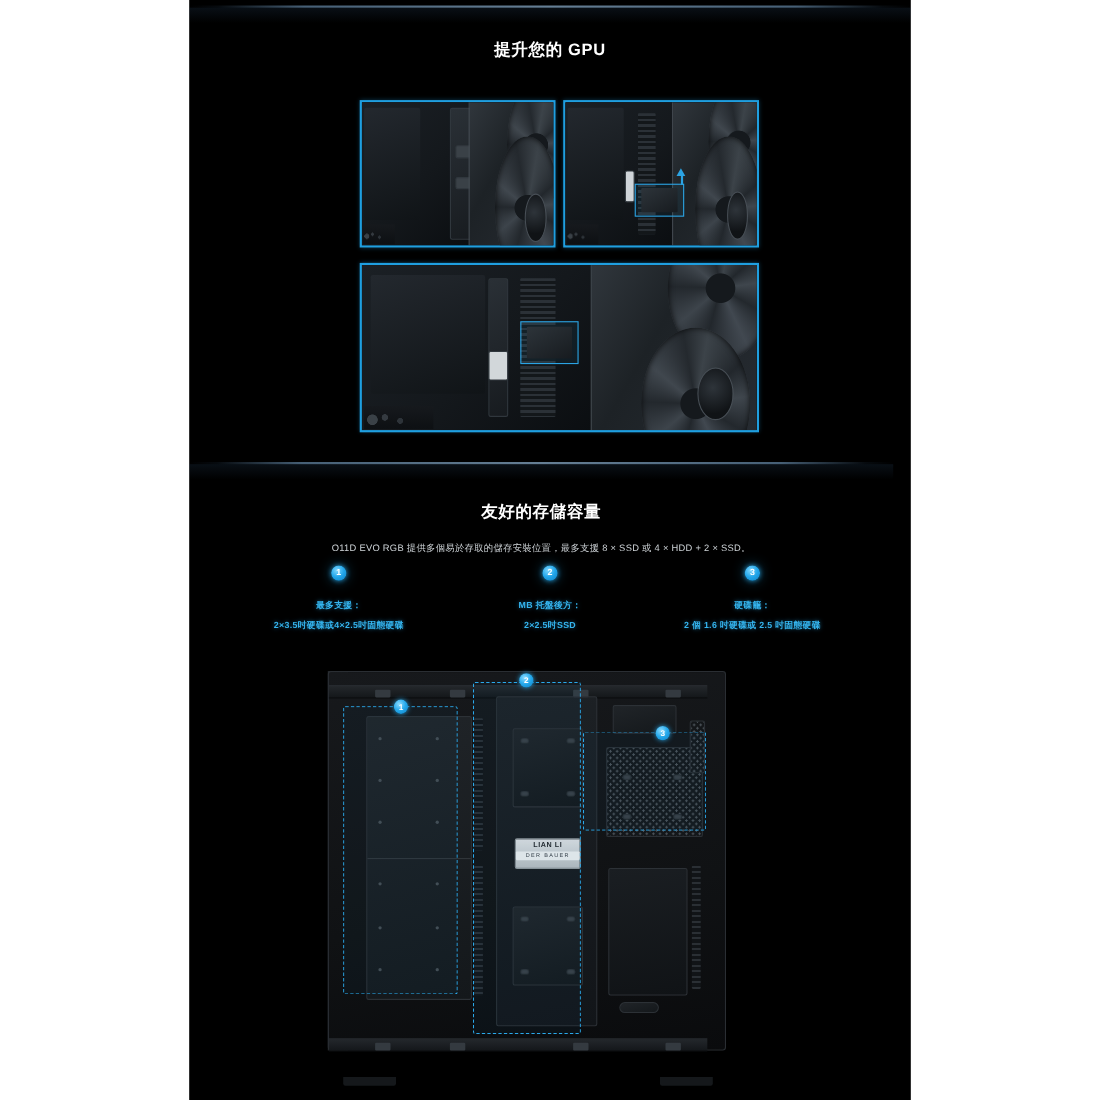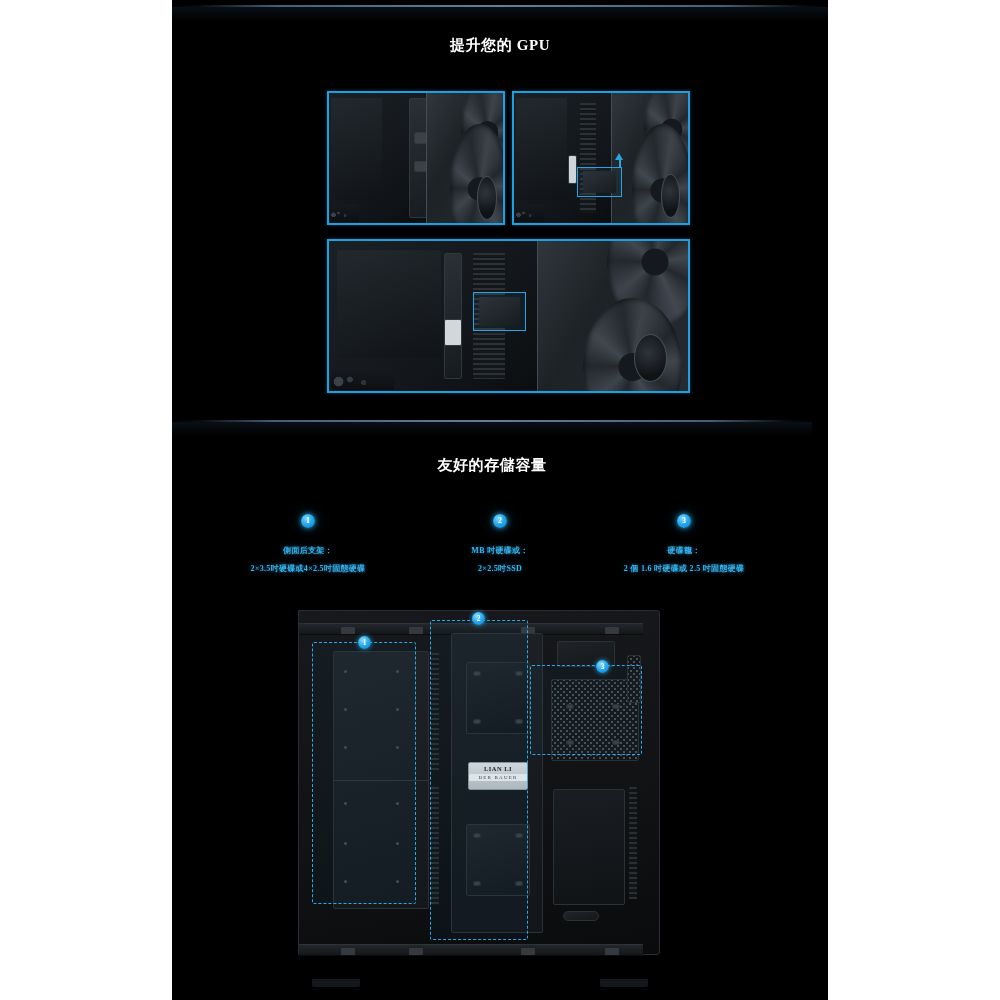--- a/index.html
+++ b/index.html
@@ -17,21 +17,20 @@
   
   .content-column {
     position: absolute;
     left: 172px; top: 0;
     width: 656px; height: 1000px;
     background: #000000;
   }
   .section {
     position: relative;
     width: 100%;
-    font-family: Liberation Serif, serif;
   }
   
   .divider {
     position: absolute;
     left: 0; width: 100%;
     height: 2px;
     background: linear-gradient(to right,
         rgba(0,0,0,0) 0%,
         rgba(30,50,70,0.25) 4%,
         rgba(110,150,185,0.75) 16%,
@@ -343,30 +342,31 @@
       </div>
     </div>
 
     <div class="section" id="storage-section">
 
       <div class="divider divider-mid" style="top:0;"></div>
       <div class="divider-glow glow-mid" style="top:2px;"></div>
 
       <div class="section-title" id="st-title">友好的存儲容量</div>
 
+      <div class="section-sub" id="st-sub">O11D EVO RGB 提供多個易於存取的儲存安裝位置，最多支援 8 × SSD 或 4 × HDD + 2 × SSD。</div>
 
       <div class="callout" id="callout-1">
         <div class="badge">1</div>
-        <div class="callout-l1">側面后支架：</div>
+        <div class="callout-l1">最多支援：</div>
         <div class="callout-l2">2×3.5吋硬碟或4×2.5吋固態硬碟</div>
       </div>
 
       <div class="callout" id="callout-2">
         <div class="badge">2</div>
-        <div class="callout-l1">MB 吋硬碟或：</div>
+        <div class="callout-l1">MB 托盤後方：</div>
         <div class="callout-l2">2×2.5吋SSD</div>
       </div>
 
       <div class="callout" id="callout-3">
         <div class="badge">3</div>
         <div class="callout-l1">硬碟籠：</div>
         <div class="callout-l2">2 個 1.6 吋硬碟或 2.5 吋固態硬碟</div>
       </div>
 
       <div id="case-wrap">

